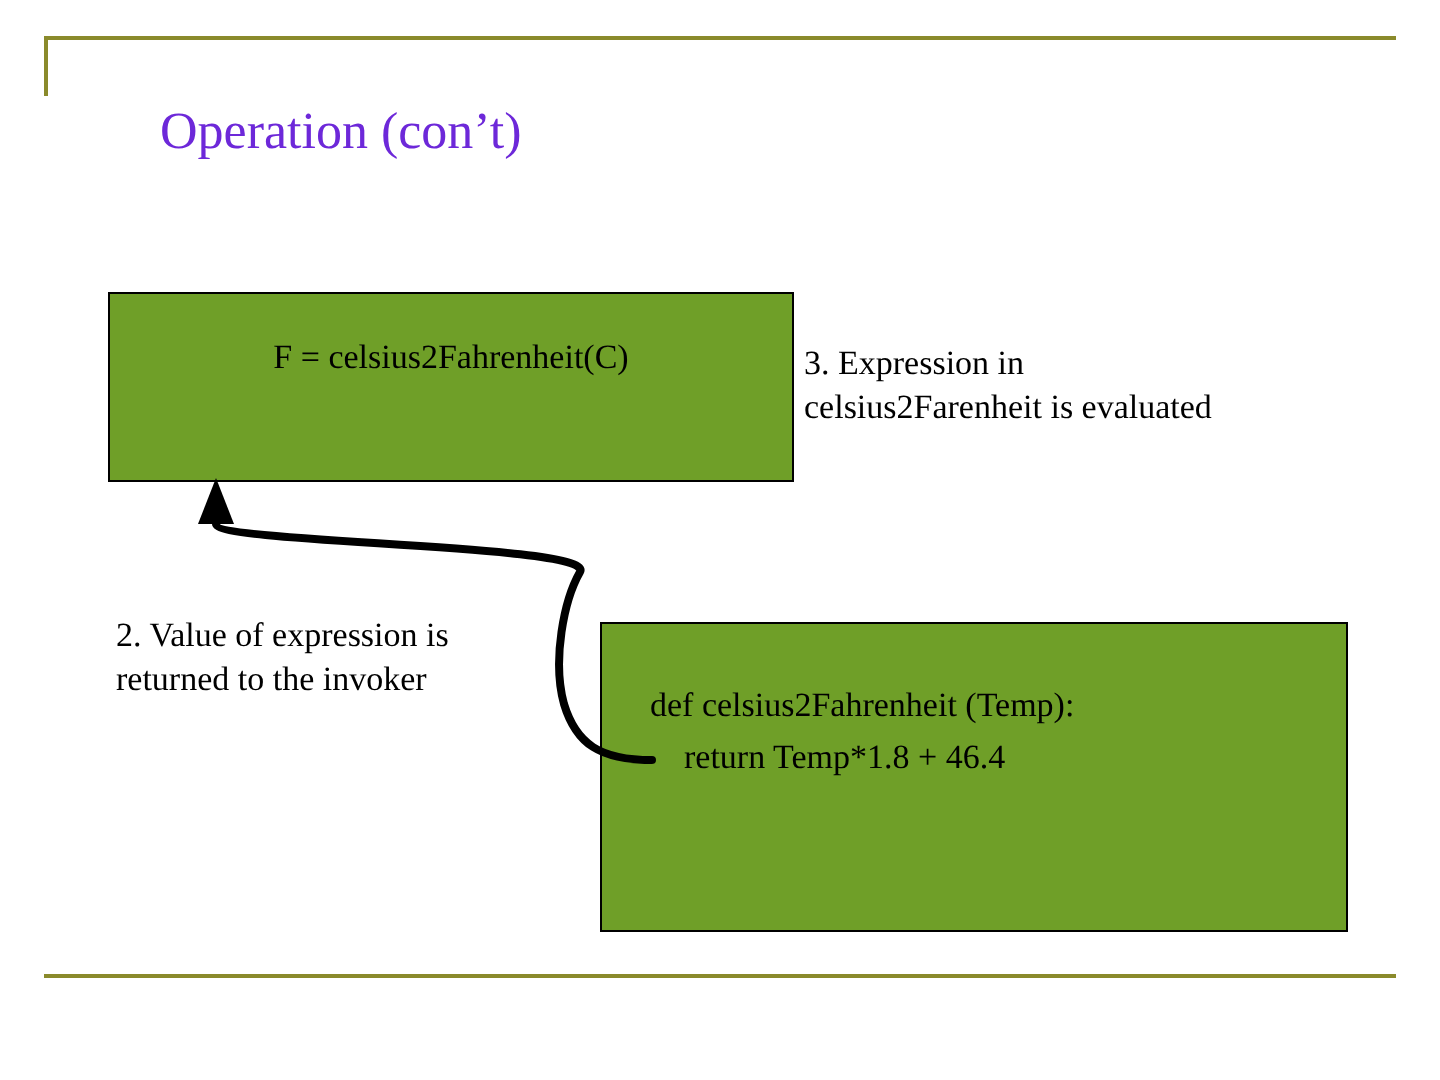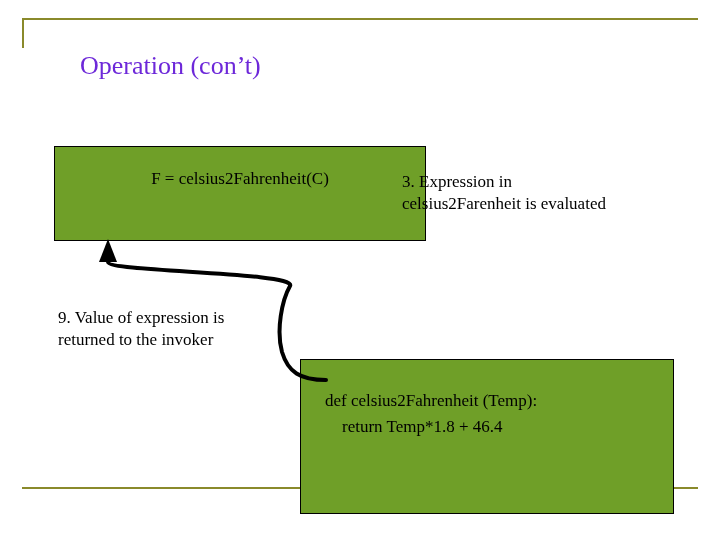--- a/index.html
+++ b/index.html
@@ -61,39 +61,38 @@
   
   .green-box {
     position: absolute;
     background: #6f9f28;
     border: 1px solid #000000;
     box-sizing: border-box;
   }
   .box-expression {
     left: 54px;
     top: 146px;
-    width: 372px;
+    width: 343px;
     height: 95px;
     padding-left: 28px;
   }
   .box-expression .box-text {
     position: absolute;
     left: 0;
     top: 22px;
     width: 100%;
     text-align: center;
     font-size: 17px;
     color: #000000;
   }
   .box-def {
     left: 300px;
     top: 311px;
     width: 374px;
     height: 155px;
-    margin-top: 48px;
   }
   .box-def .code-line {
     font-size: 17px;
     color: #000000;
     white-space: pre;
   }
   .box-def .code-wrap {
     position: absolute;
     left: 24px;
     top: 28px;
@@ -138,21 +137,21 @@
   <div class="bottom-rule"></div>
 
   <div class="slide-title">Operation (con’t)</div>
 
   <div class="green-box box-expression">
     <div class="box-text">F = celsius2Fahrenheit(C)</div>
   </div>
 
   <div class="note note-3">3. Expression in celsius2Farenheit is evaluated</div>
 
-  <div class="note note-4">9. Value of expression is returned to the invoker</div>
+  <div class="note note-4">2. Value of expression is returned to the invoker</div>
 
   <div class="green-box box-def">
     <div class="code-wrap">
       <div class="code-line">def celsius2Fahrenheit (Temp):</div>
       <div class="code-line">    return Temp*1.8 + 46.4</div>
     </div>
   </div>
 
   <svg class="arrow-svg" viewBox="0 0 720 540">
     <path d="M 326 380 C 300 380 288 372 282 352 C 276 330 282 300 290 286 C 298 272 108 272 108 262" fill="none" stroke="#000000" stroke-width="4" stroke-linecap="round" stroke-linejoin="round"></path>

